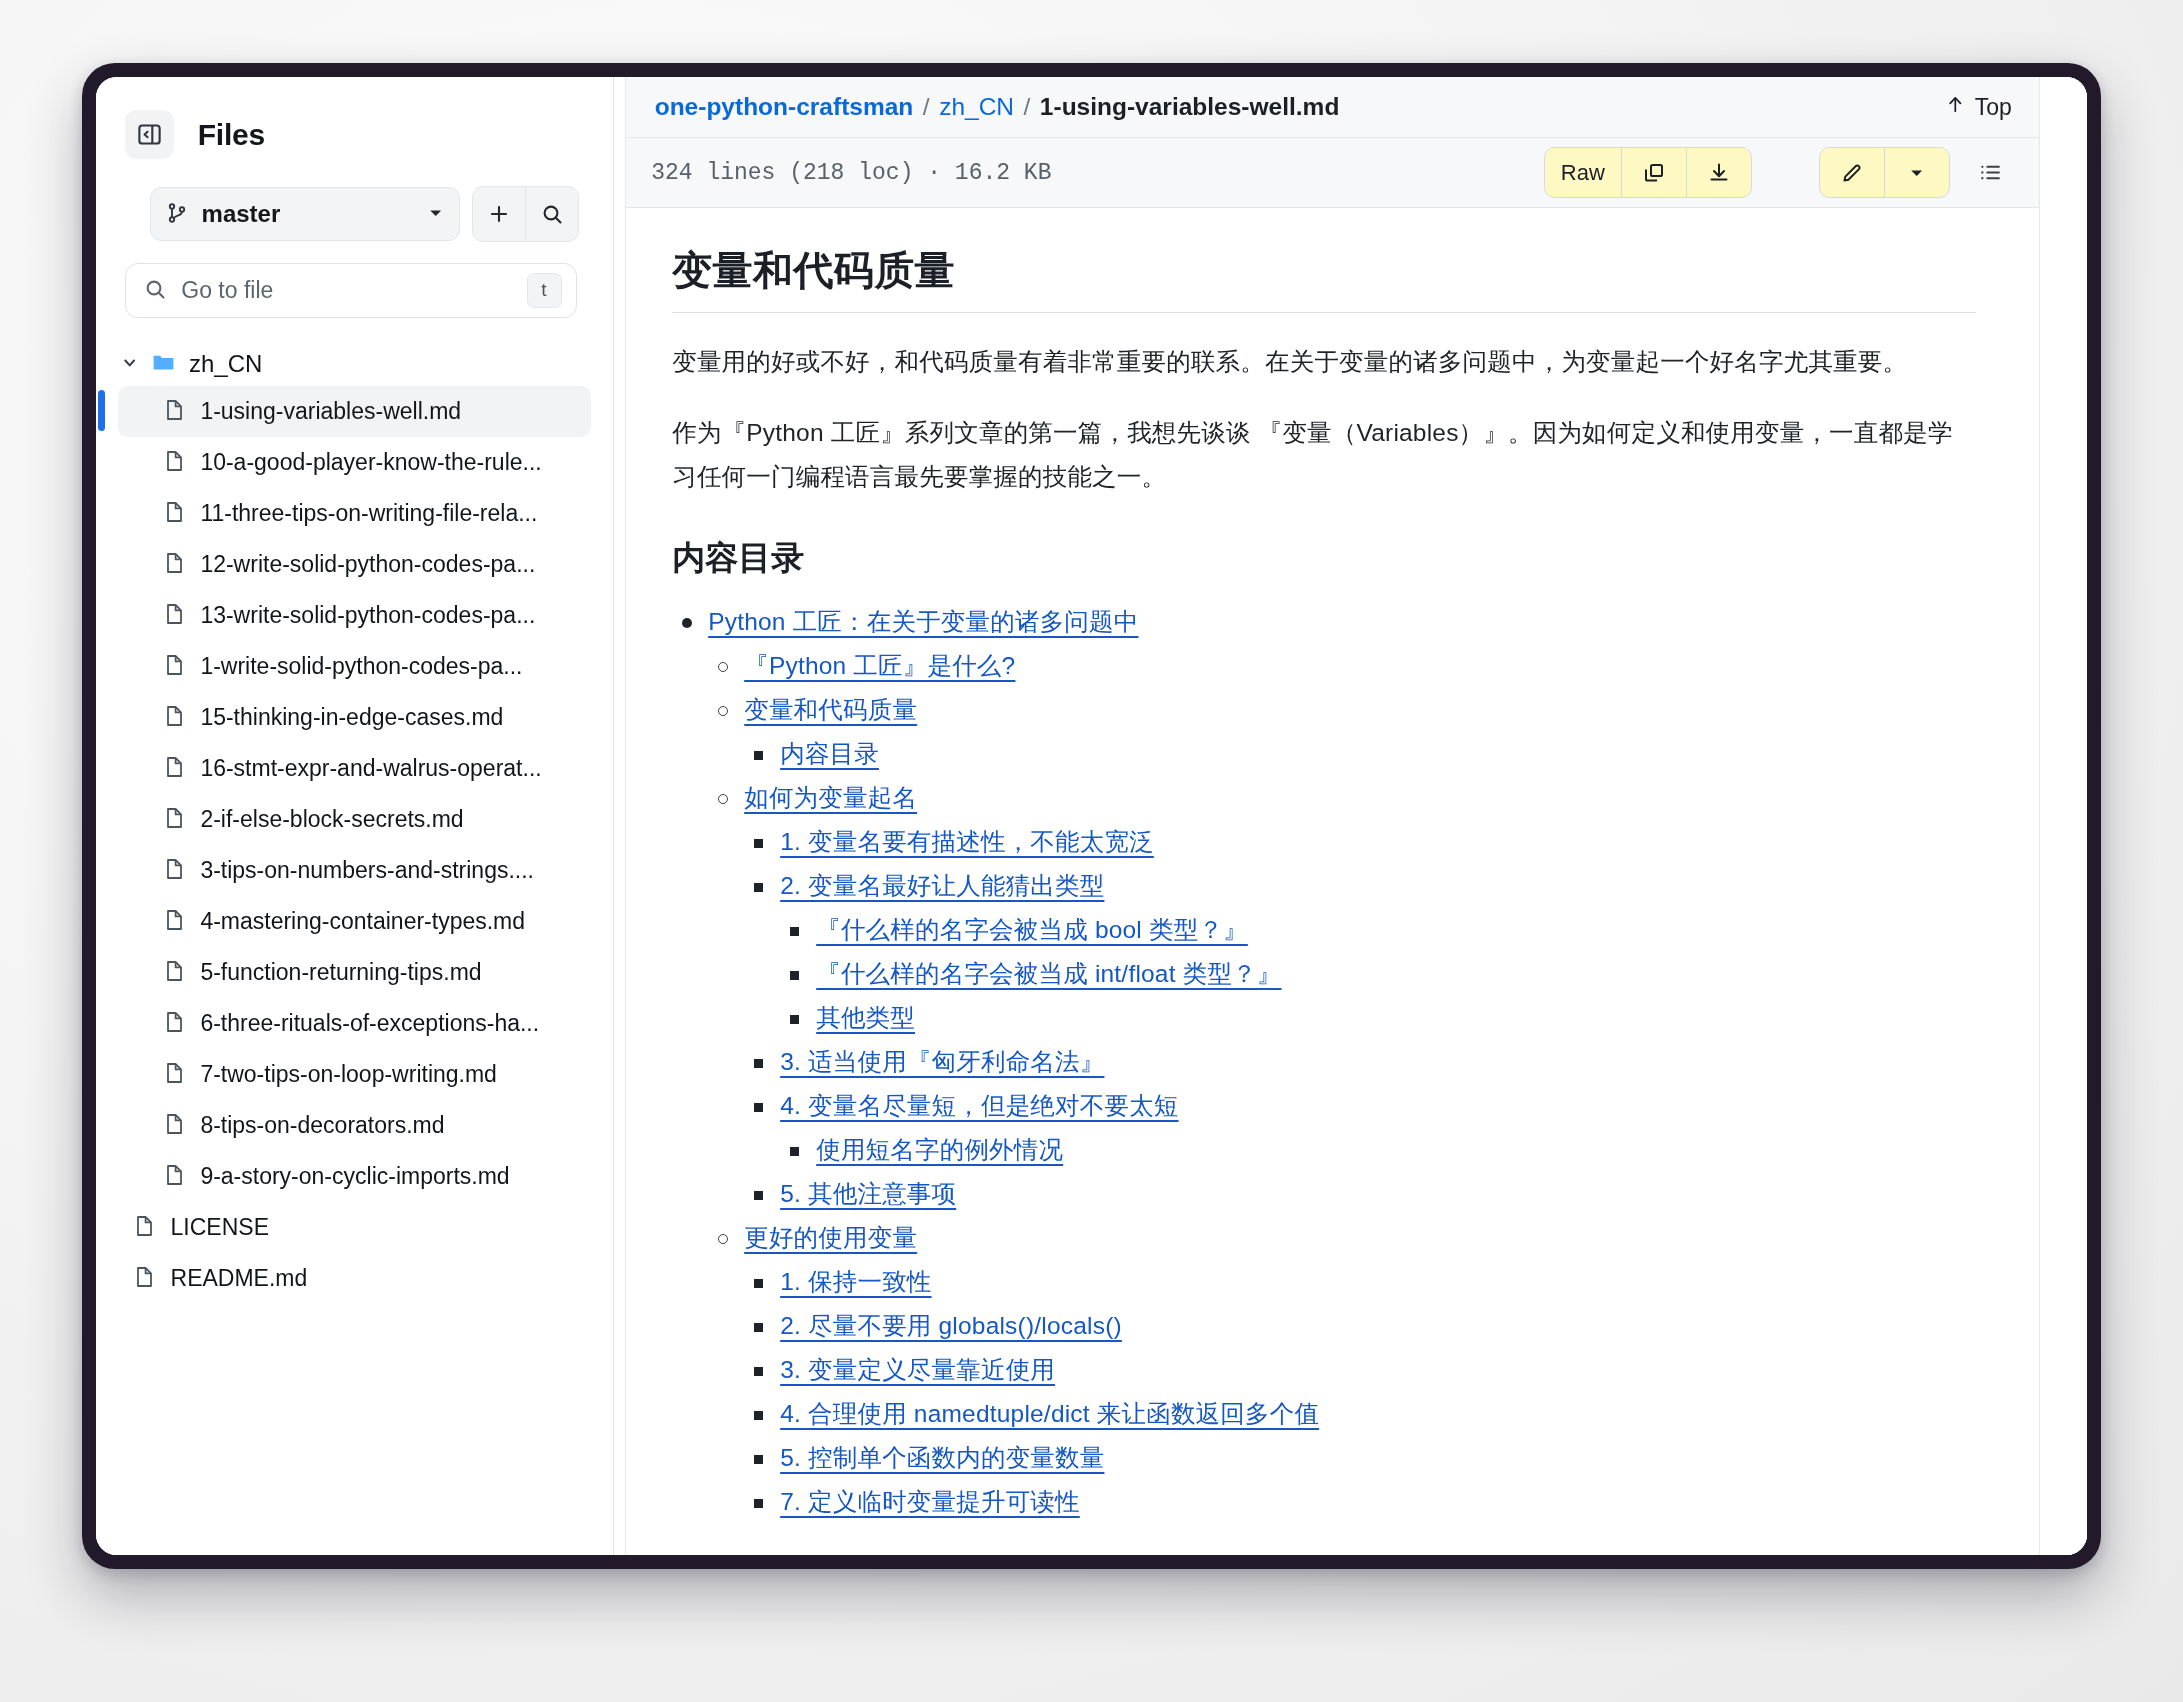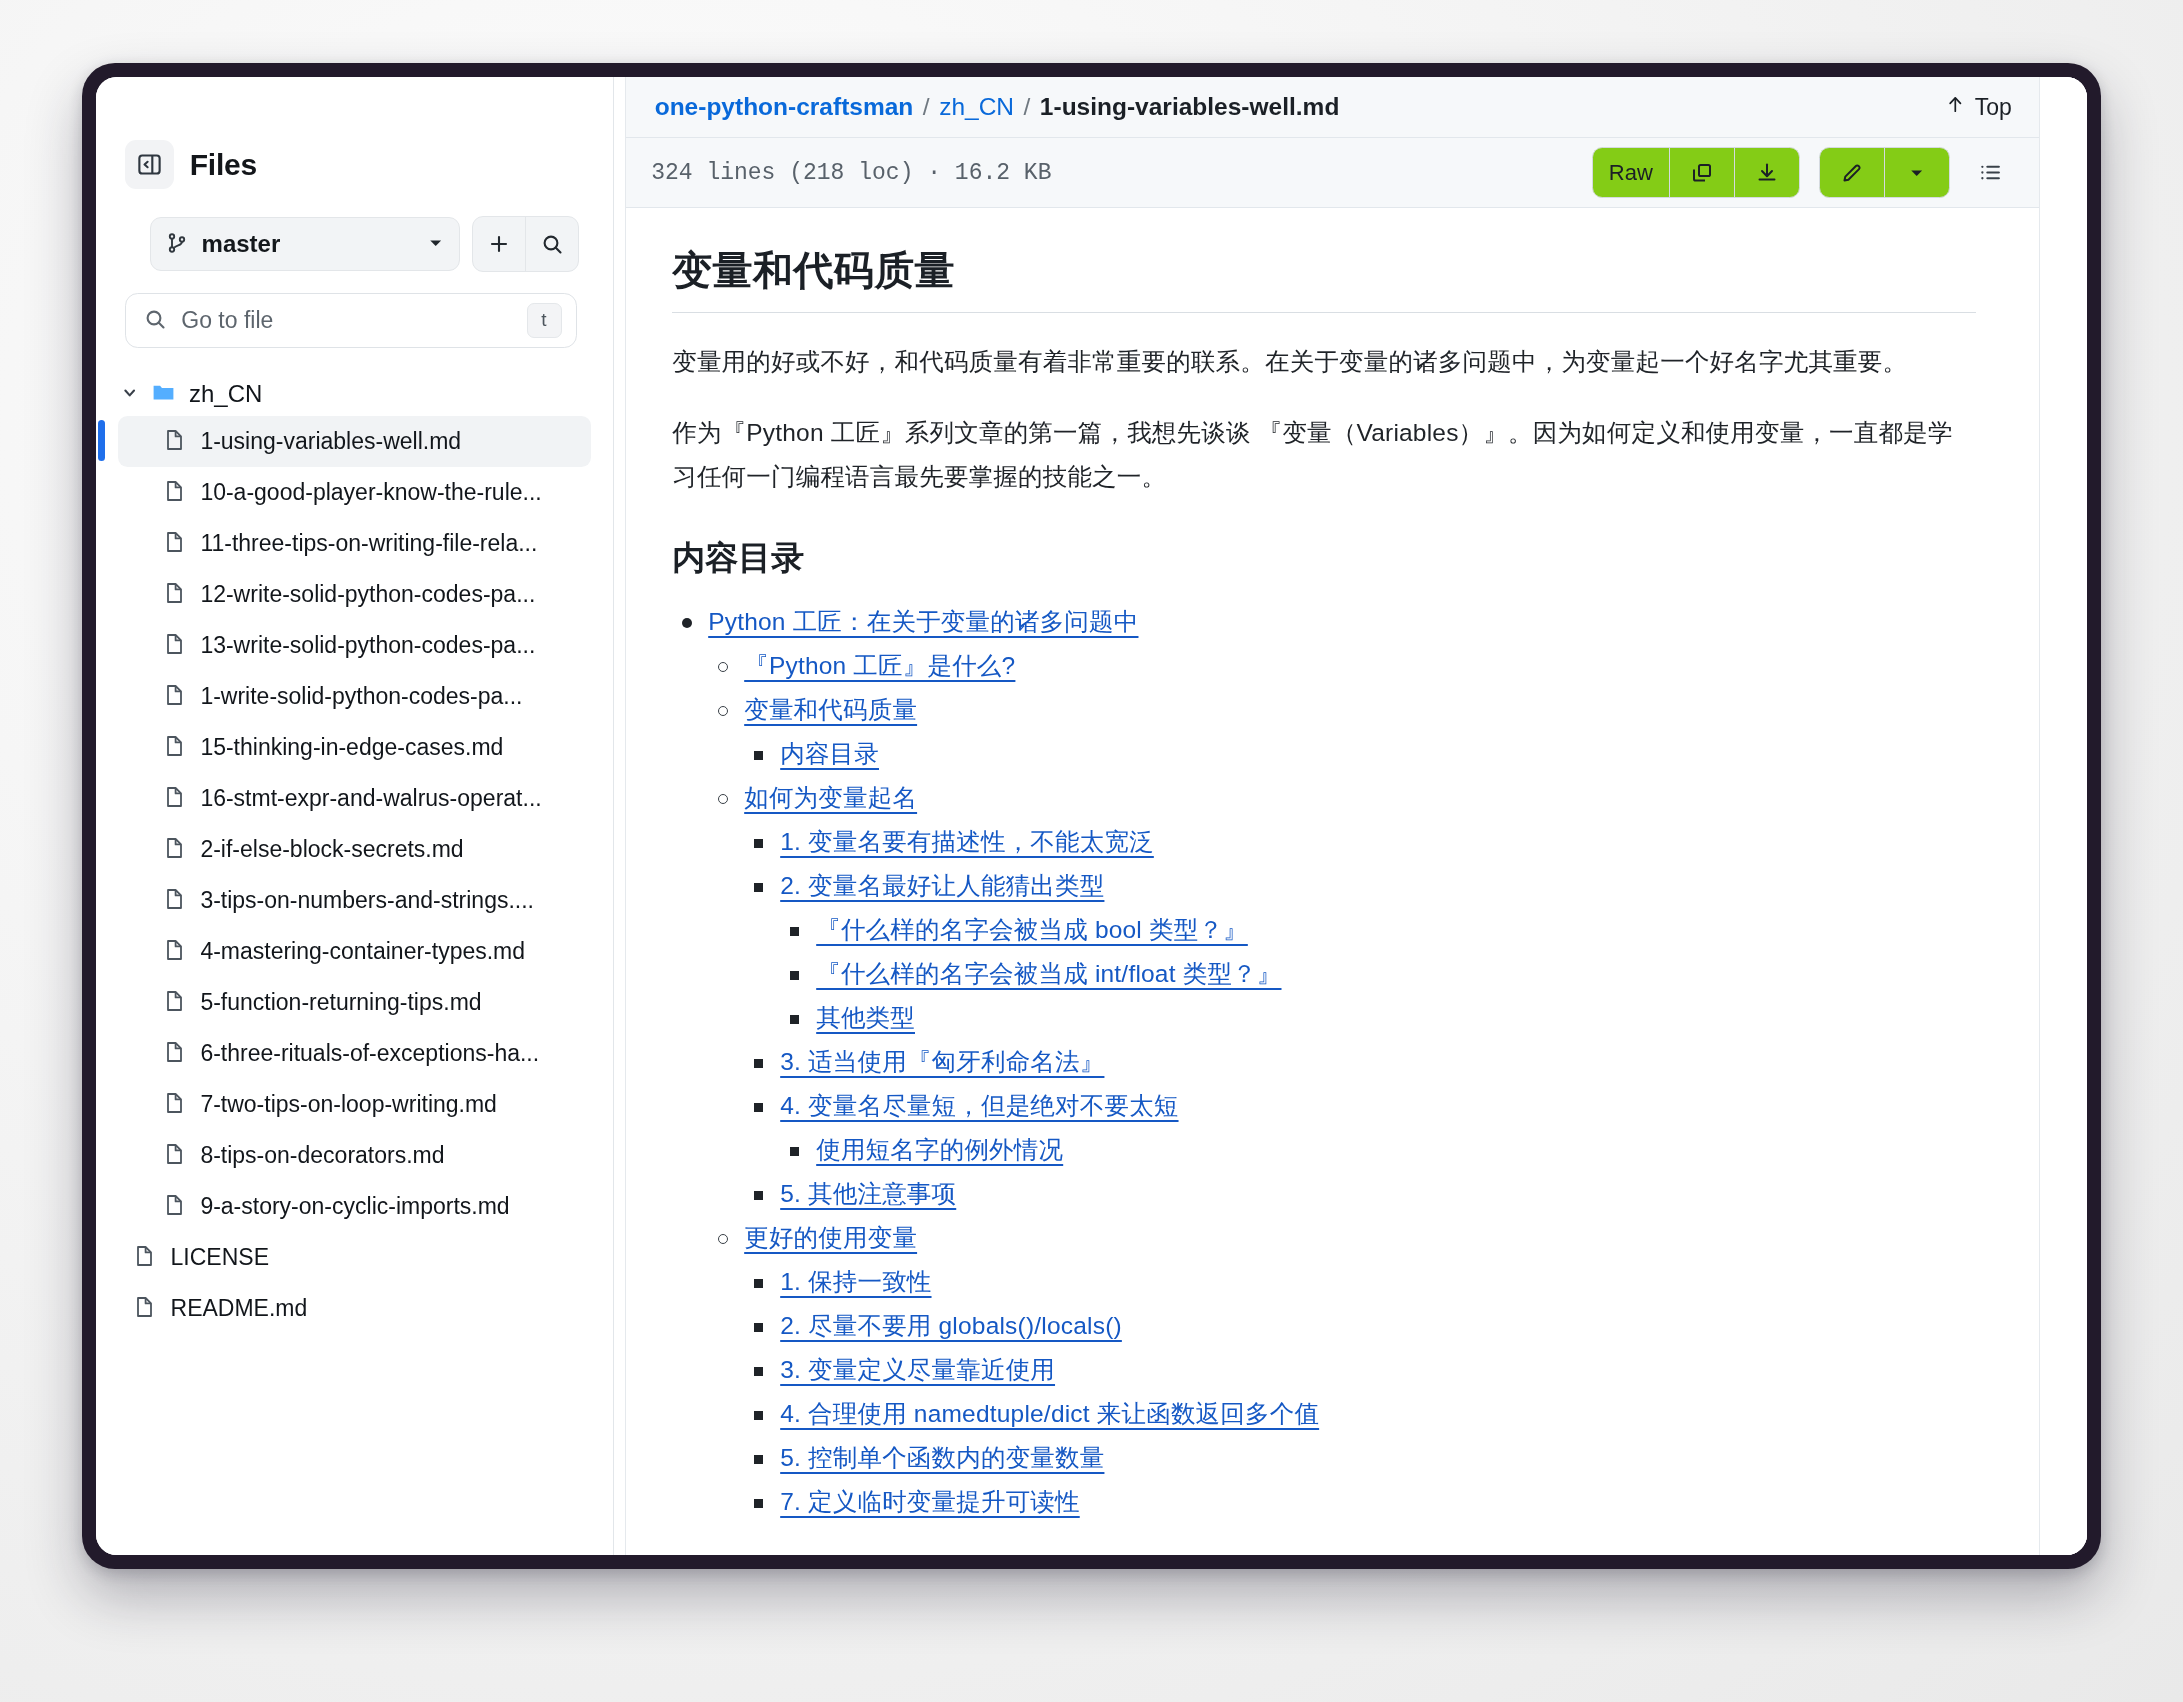--- a/index.html
+++ b/index.html
@@ -38,23 +38,22 @@
     width: 518px;
     flex: 0 0 518px;
     background: #ffffff;
     border-right: 1.6px solid #e2e6ea;
     box-sizing: border-box;
     padding: 0;
     overflow: hidden;
   }
   .sidebar-head {
     display: flex; align-items: center;
-    gap: 16px;
+    gap: 24px;
     padding: 33px 0 0 28.5px;
-    margin-top: 30px;
   }
   .panel-toggle {
     width: 49px; height: 49px;
     border-radius: 11px;
     background: #f2f3f5;
     display: flex; align-items: center; justify-content: center;
     cursor: pointer;
   }
   .panel-toggle svg { display:block; }
   .files-title {
@@ -255,21 +254,22 @@
   .tool-right {
     margin-left: auto;
     display: flex; align-items: center; gap: 19px;
   }
   .btn-group {
     display: flex;
     height: 49px;
     border: 1.4px solid #d5dae0;
     border-radius: 10.3px;
     overflow: hidden;
-    background: #84cc16;
+    background: #fef9c3;
+    margin-left: 48px;
   }
   .btn-group .gbtn {
     display: flex; align-items: center; justify-content: center;
     padding: 0 16px;
     cursor: pointer;
     min-width: 32px;
   }
   .btn-group .gbtn + .gbtn { border-left: 1.4px solid #d5dae0; }
   .gbtn-label { font-size: 22px; color: #1b2026; }
   .icon-plain {

